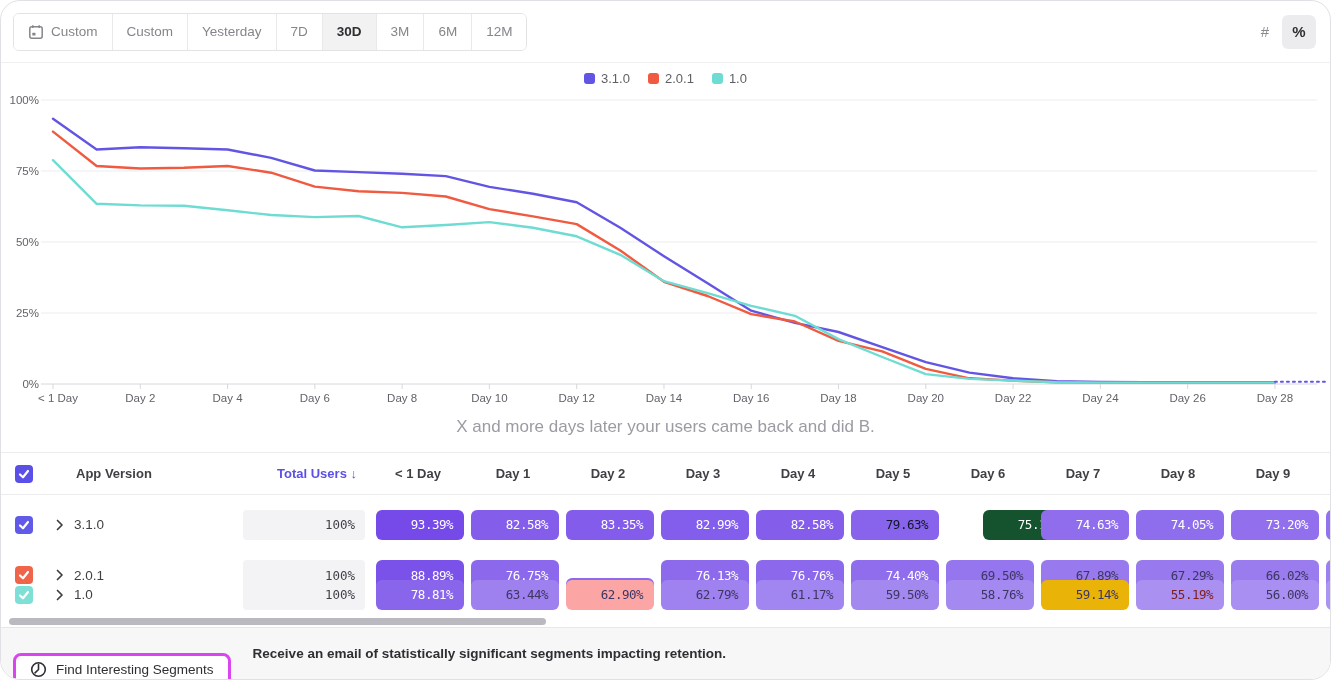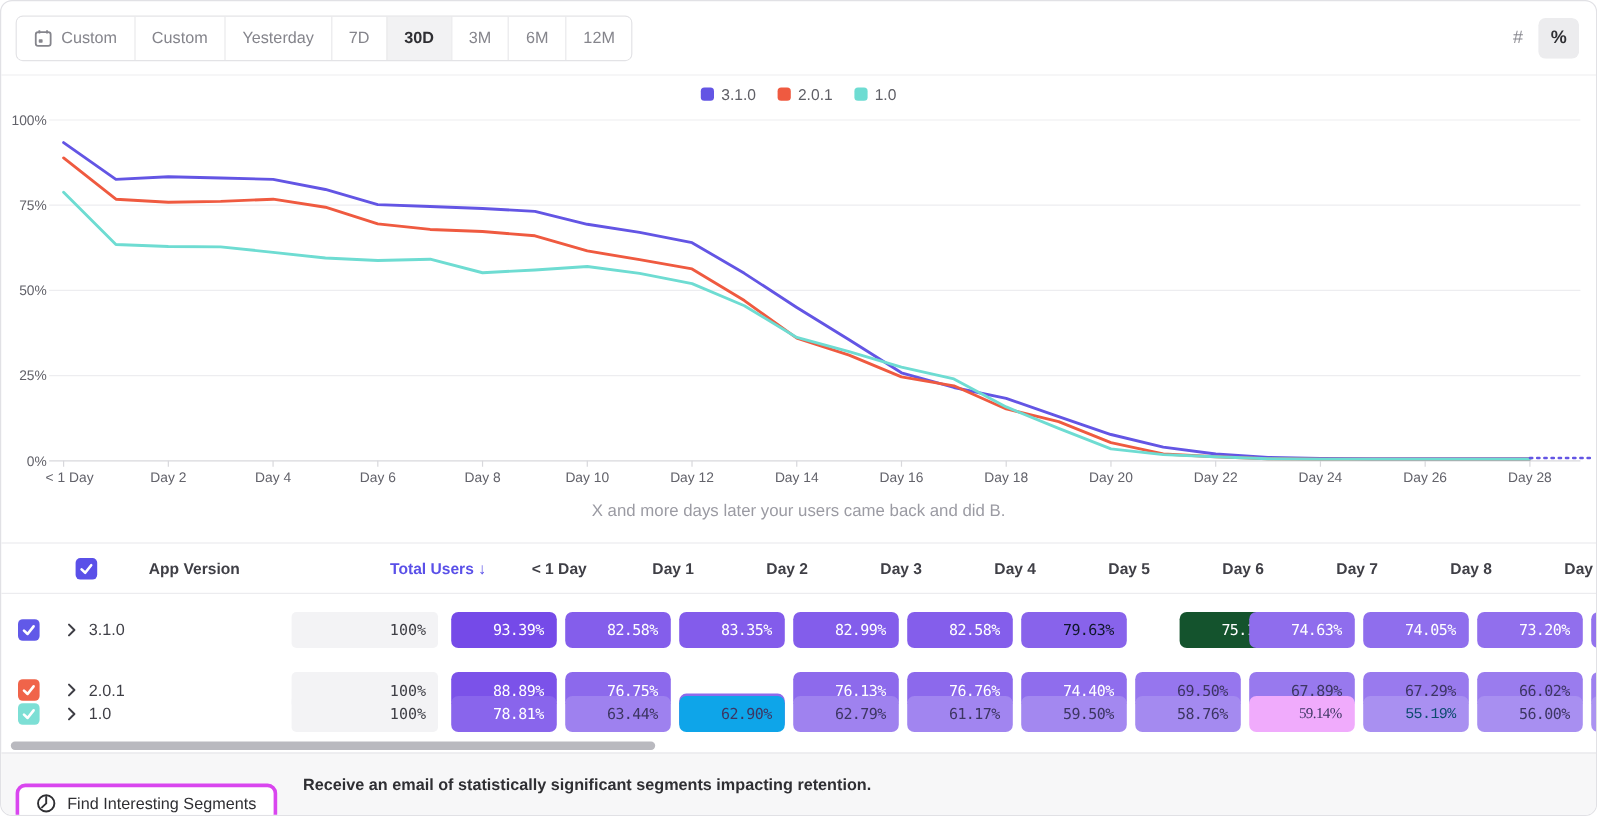--- a/index.html
+++ b/index.html
@@ -1,17 +1,17 @@
 <!DOCTYPE html>
 <html><head>
 <meta charset="utf-8">
 <style>
   * { margin:0; padding:0; box-sizing:border-box; }
   html,body { width:1331px; height:680px; background:#fff; font-family:"Liberation Sans", sans-serif; overflow:hidden; }
-  .card { position:relative; width:1331px; height:680px; background:#fff; border:1px solid #e1e1e5; border-radius:10px; overflow:hidden; }
+  .card { position:relative; width:1331px; height:680px; background:#fff; border:1px solid #e1e1e5; border-radius:20px; overflow:hidden; }
 
   
   .toolbar { height:62px; display:flex; align-items:center; justify-content:space-between; padding:0 14px 0 12px; border-bottom:1px solid #f0f0f2; }
   .range-group { display:flex; border:1px solid #e3e3e6; border-radius:6px; overflow:hidden; }
   .range-btn { display:flex; align-items:center; gap:7px; height:36px; padding:0 14px; background:#fff; border:none; border-left:1px solid #e9e9ec; font-family:"Liberation Sans",sans-serif; font-size:13.5px; color:#85858c; cursor:pointer; white-space:nowrap; }
   .range-btn:first-child { border-left:none; }
   .range-btn.active { background:#f2f2f3; color:#2f2f33; font-weight:bold; }
   .toolbar-right { display:flex; align-items:center; gap:10px; }
   .fmt-toggle { display:flex; border-radius:6px; overflow:hidden; }
   .fmt-btn { width:34px; height:34px; display:flex; align-items:center; justify-content:center; font-size:15px; color:#8a8a91; background:#fff; border:none; cursor:pointer; font-family:"Liberation Sans",sans-serif; }
@@ -19,26 +19,26 @@
   .chart-type { display:flex; align-items:center; gap:8px; height:36px; padding:0 13px; border:1px solid #e3e3e6; border-radius:6px; background:#fff; font-size:13.5px; font-weight:bold; color:#2f2f33; cursor:pointer; font-family:"Liberation Sans",sans-serif; }
 
   
   .legend { height:18px; margin-top:6px; display:flex; align-items:center; justify-content:center; gap:18px; }
   .legend-item { display:flex; align-items:center; gap:6px; cursor:pointer; }
   .legend-swatch { width:11px; height:11px; border-radius:3px; }
   .legend-label { font-size:13px; color:#5f5f66; }
 
   
   #chart { display:block; width:1331px; height:330px; }
-  .caption { height:20px; text-align:center; font-size:14px; color:#9b9ba3; }
+  .caption { height:20px; text-align:center; font-size:17px; color:#9b9ba3; }
 
   
   .table { margin-top:15px; }
   .trow { display:grid; grid-template-columns:43px 199px 122px repeat(10,95px) 1fr; align-items:center; }
-  .thead { height:43px; border-top:1px solid #ececef; border-bottom:1px solid #ececef;padding-left:48px; }
+  .thead { height:43px; border-top:1px solid #ececef; border-bottom:1px solid #ececef; }
   .tbody { padding-top:12px; }
   .tbody .trow { height:35px; }
   .cell-check { padding-left:14px; }
   .checkbox { width:18px; height:18px; border-radius:4px; display:flex; align-items:center; justify-content:center; cursor:pointer; }
   .cell-name { display:flex; align-items:center; }
   .chev { margin-left:12px; display:flex; align-items:center; cursor:pointer; }
   .vname { margin-left:10px; font-size:13.5px; color:#3f3f46; }
   .h-appver { padding-left:32px; font-size:13px; font-weight:bold; color:#3f3f46; }
   .h-total { text-align:right; padding-right:8px; font-size:13px; font-weight:bold; color:#5a50e8; cursor:pointer; }
   .h-day { text-align:center; padding-left:11px; font-size:13px; font-weight:bold; color:#3f3f46; cursor:pointer; }
@@ -312,39 +312,39 @@
           <div>
             <div class="total-cell">100%</div>
           </div>
           <div>
             <div class="pill" style="background: rgb(137, 101, 236); color: rgb(255, 255, 255);">78.81%</div>
           </div>
           <div>
             <div class="pill" style="background: rgb(158, 129, 239); color: rgb(61, 54, 99);">63.44%</div>
           </div>
           <div>
-            <div class="pill" style="background: #0ea5e9; color: rgb(61, 54, 99);">62.90%</div>
+            <div class="pill" style="background: #fca5a5; color: rgb(61, 54, 99);">62.90%</div>
           </div>
           <div>
             <div class="pill" style="background: rgb(159, 130, 239); color: rgb(61, 54, 99);">62.79%</div>
           </div>
           <div>
             <div class="pill" style="background: rgb(161, 133, 240); color: rgb(61, 54, 99); text-align: right;">61.17%</div>
           </div>
           <div>
             <div class="pill" style="background: rgb(163, 136, 240); color: rgb(61, 54, 99);">59.50%</div>
           </div>
           <div>
             <div class="pill" style="background: rgb(164, 138, 240); color: rgb(61, 54, 99);">58.76%</div>
           </div>
           <div>
-            <div class="pill" style="background: #f0abfc; color: rgb(61, 54, 99); font-family: Liberation Serif, serif;">59.14%</div>
-          </div>
-          <div>
-            <div class="pill" style="background: rgb(169, 144, 241); color: #0c4a6e; font-family: Liberation Mono, monospace;">55.19%</div>
+            <div class="pill" style="background: #eab308; color: rgb(61, 54, 99);">59.14%</div>
+          </div>
+          <div>
+            <div class="pill" style="background: rgb(169, 144, 241); color: #7f1d1d;">55.19%</div>
           </div>
           <div>
             <div class="pill" style="background: rgb(168, 143, 241); color: rgb(61, 54, 99);">56.00%</div>
           </div>
           <div>
             <div class="pill" style="background: rgb(171, 147, 241);"></div>
           </div>
         </div>
       </div>
   </div>

